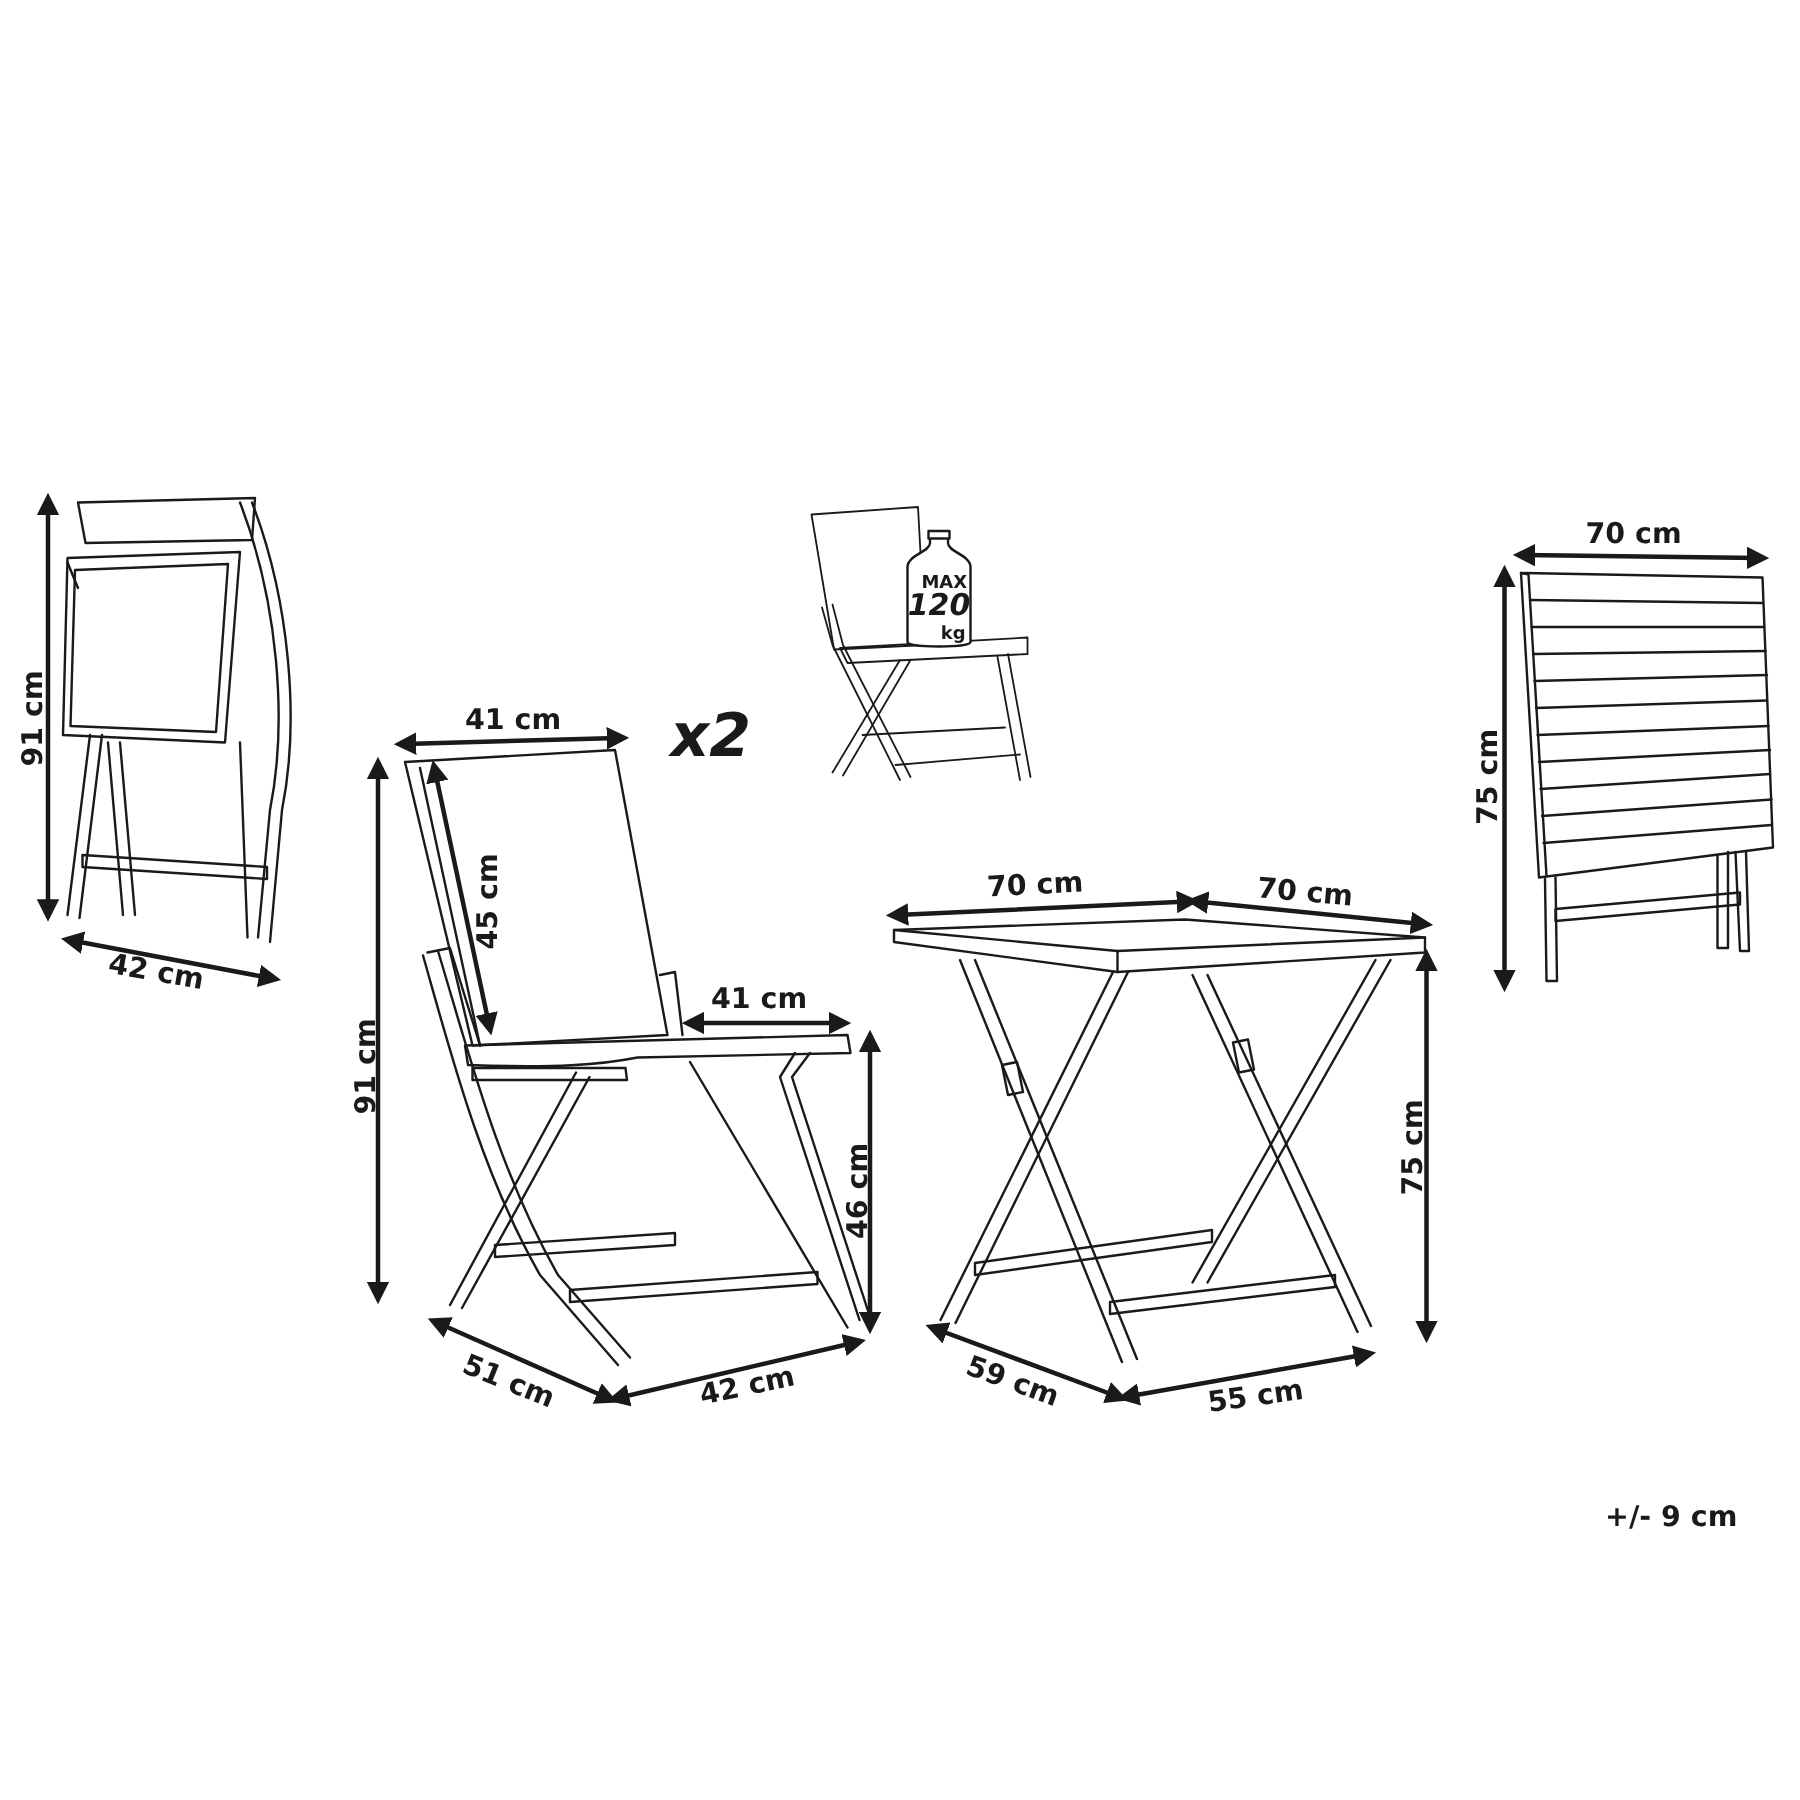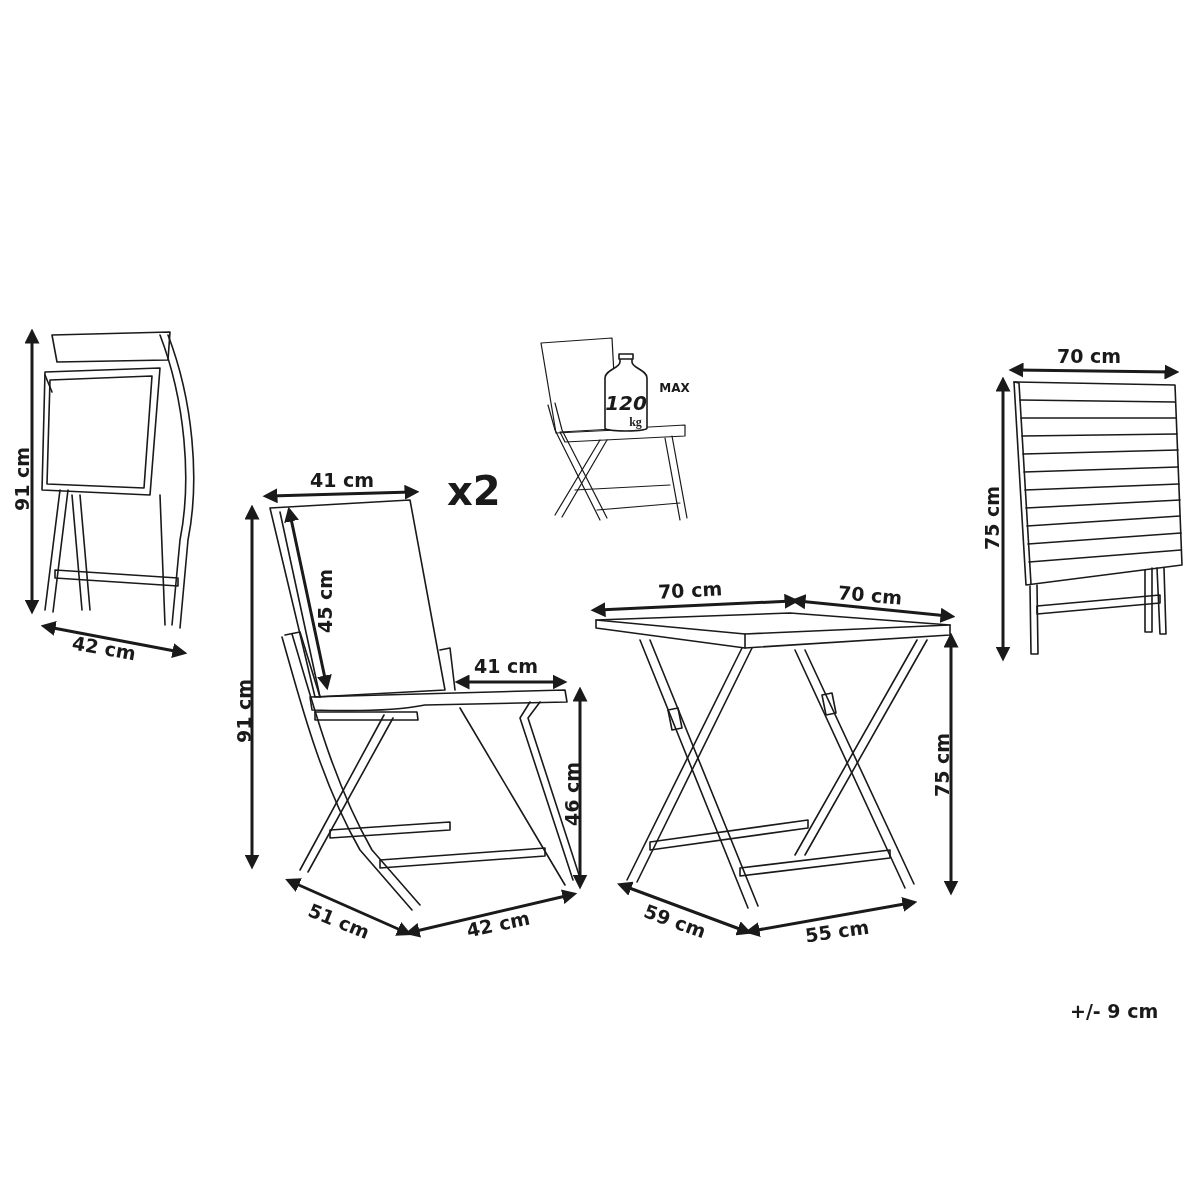--- a/index.html
+++ b/index.html
@@ -130,25 +130,25 @@
     </g>
     <line x1="1016" y1="370" x2="1172" y2="372" stroke-width="3" marker-start="url(#ah)" marker-end="url(#ah)"></line>
     <line x1="1003" y1="384" x2="1003" y2="654" stroke-width="3" marker-start="url(#ah)" marker-end="url(#ah)"></line>
   </g>
 </svg>
 
 
 <div class="lbl" style="left:-10px; top:468px; transform:rotate(-90deg);">91 cm</div>
 <div class="lbl" style="left:72px; top:637px; transform:rotate(10deg);">42 cm</div>
 
-<div class="wt" style="left:605px; top:381px; width:49px; font-size:12px;padding-left:45px;">MAX</div>
+<div class="wt" style="left:605px; top:381px; width:49px; font-size:12px;">MAX</div>
 <div class="wt" style="left:603px; top:392px; width:46px; font-size:20px; line-height:22px;font-style:italic;">120</div>
-<div class="wt" style="left:605px; top:415px; width:61px; font-size:12px;font-family:Liberation Serif, serif;">kg</div>
+<div class="wt" style="left:605px; top:415px; width:61px; font-size:12px;">kg</div>
 
-<div class="lbl big" style="left:447px; top:468px;">x2</div>
+<div class="lbl big" style="left:447px; top:468px;font-style:italic;">x2</div>
 
 <div class="lbl" style="left:310px; top:469px;">41 cm</div>
 <div class="lbl" style="left:293px; top:590px; transform:rotate(-90deg);">45 cm</div>
 <div class="lbl" style="left:474px; top:655px;">41 cm</div>
 <div class="lbl" style="left:212px; top:700px; transform:rotate(-90deg);">91 cm</div>
 <div class="lbl" style="left:540px; top:783px; transform:rotate(-90deg);">46 cm</div>
 <div class="lbl" style="left:307px; top:910px; transform:rotate(22deg);">51 cm</div>
 <div class="lbl" style="left:466px; top:913px; transform:rotate(-12deg);">42 cm</div>
 
 <div class="lbl" style="left:658px; top:579px; transform:rotate(-3deg);">70 cm</div>

